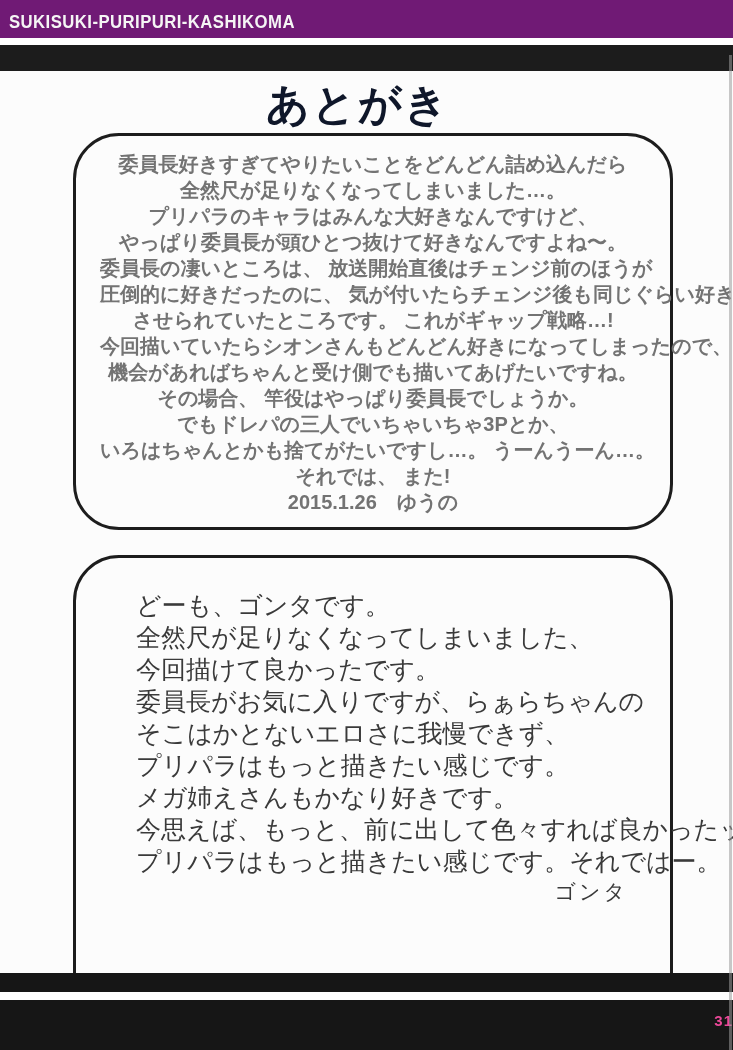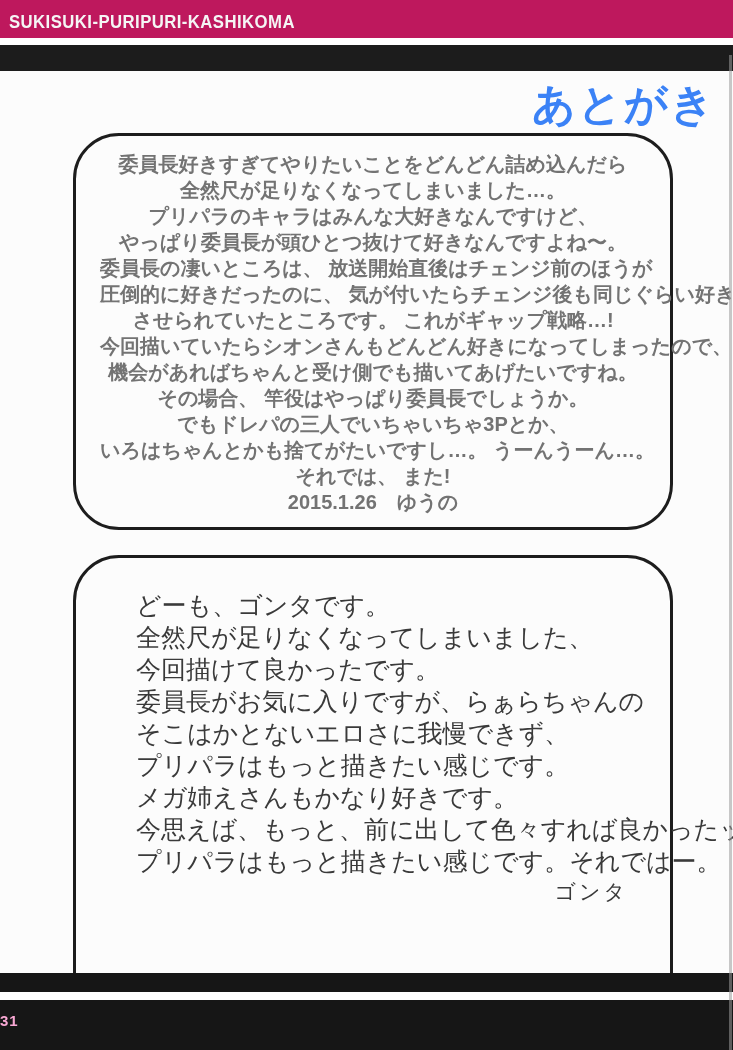--- a/index.html
+++ b/index.html
@@ -11,21 +11,21 @@
     overflow: hidden;
     font-family: "Liberation Sans", sans-serif;
     color: #222;
   }
 
   
   .header-bar {
     position: absolute;
     top: 0; left: 0;
     width: 733px; height: 38px;
-    background: #be185d;
+    background: #701a75;
   }
   .header-title {
     position: absolute;
     left: 9px; top: 11px;
     color: #f5f5f5;
     font-size: 19px;
     font-weight: 800;
     letter-spacing: 0.5px;
     transform: scaleX(0.88);
     transform-origin: left center;
@@ -40,27 +40,27 @@
   .header-bar2 {
     position: absolute;
     top: 45px; left: 0;
     width: 733px; height: 26px;
     background: #1c1c1c;
   }
 
   
   .page-title {
     position: absolute;
-    top: 76px; left: 16px;
+    top: 76px; left: 8px;
     width: 700px;
     margin: 0;
-    text-align: right;
+    text-align: center;
     font-size: 43px;
     font-weight: 900;
-    color: #3b82f6;
+    color: #0f172a;
     letter-spacing: 2px;
   }
 
   
   .round-box {
     position: absolute;
     left: 73px;
     width: 600px;
     border: 3px solid #1d1d1d;
     border-radius: 46px;
@@ -119,22 +119,22 @@
   .footer-bar2 {
     position: absolute;
     top: 1000px; left: 0;
     width: 733px; height: 50px;
     background: #161616;
   }
   .page-number {
     position: absolute;
     top: 12px; left: 0;
     width: 733px;
-    text-align: left;
-    color: #f9a8d4;
+    text-align: right;
+    color: #ec4899;
     font-size: 15px;
     font-weight: 700;
     letter-spacing: 1px;
   }
 
   
   .scan-edge-right {
     position: absolute;
     top: 55px; right: 1px;
     width: 3px; height: 995px;

